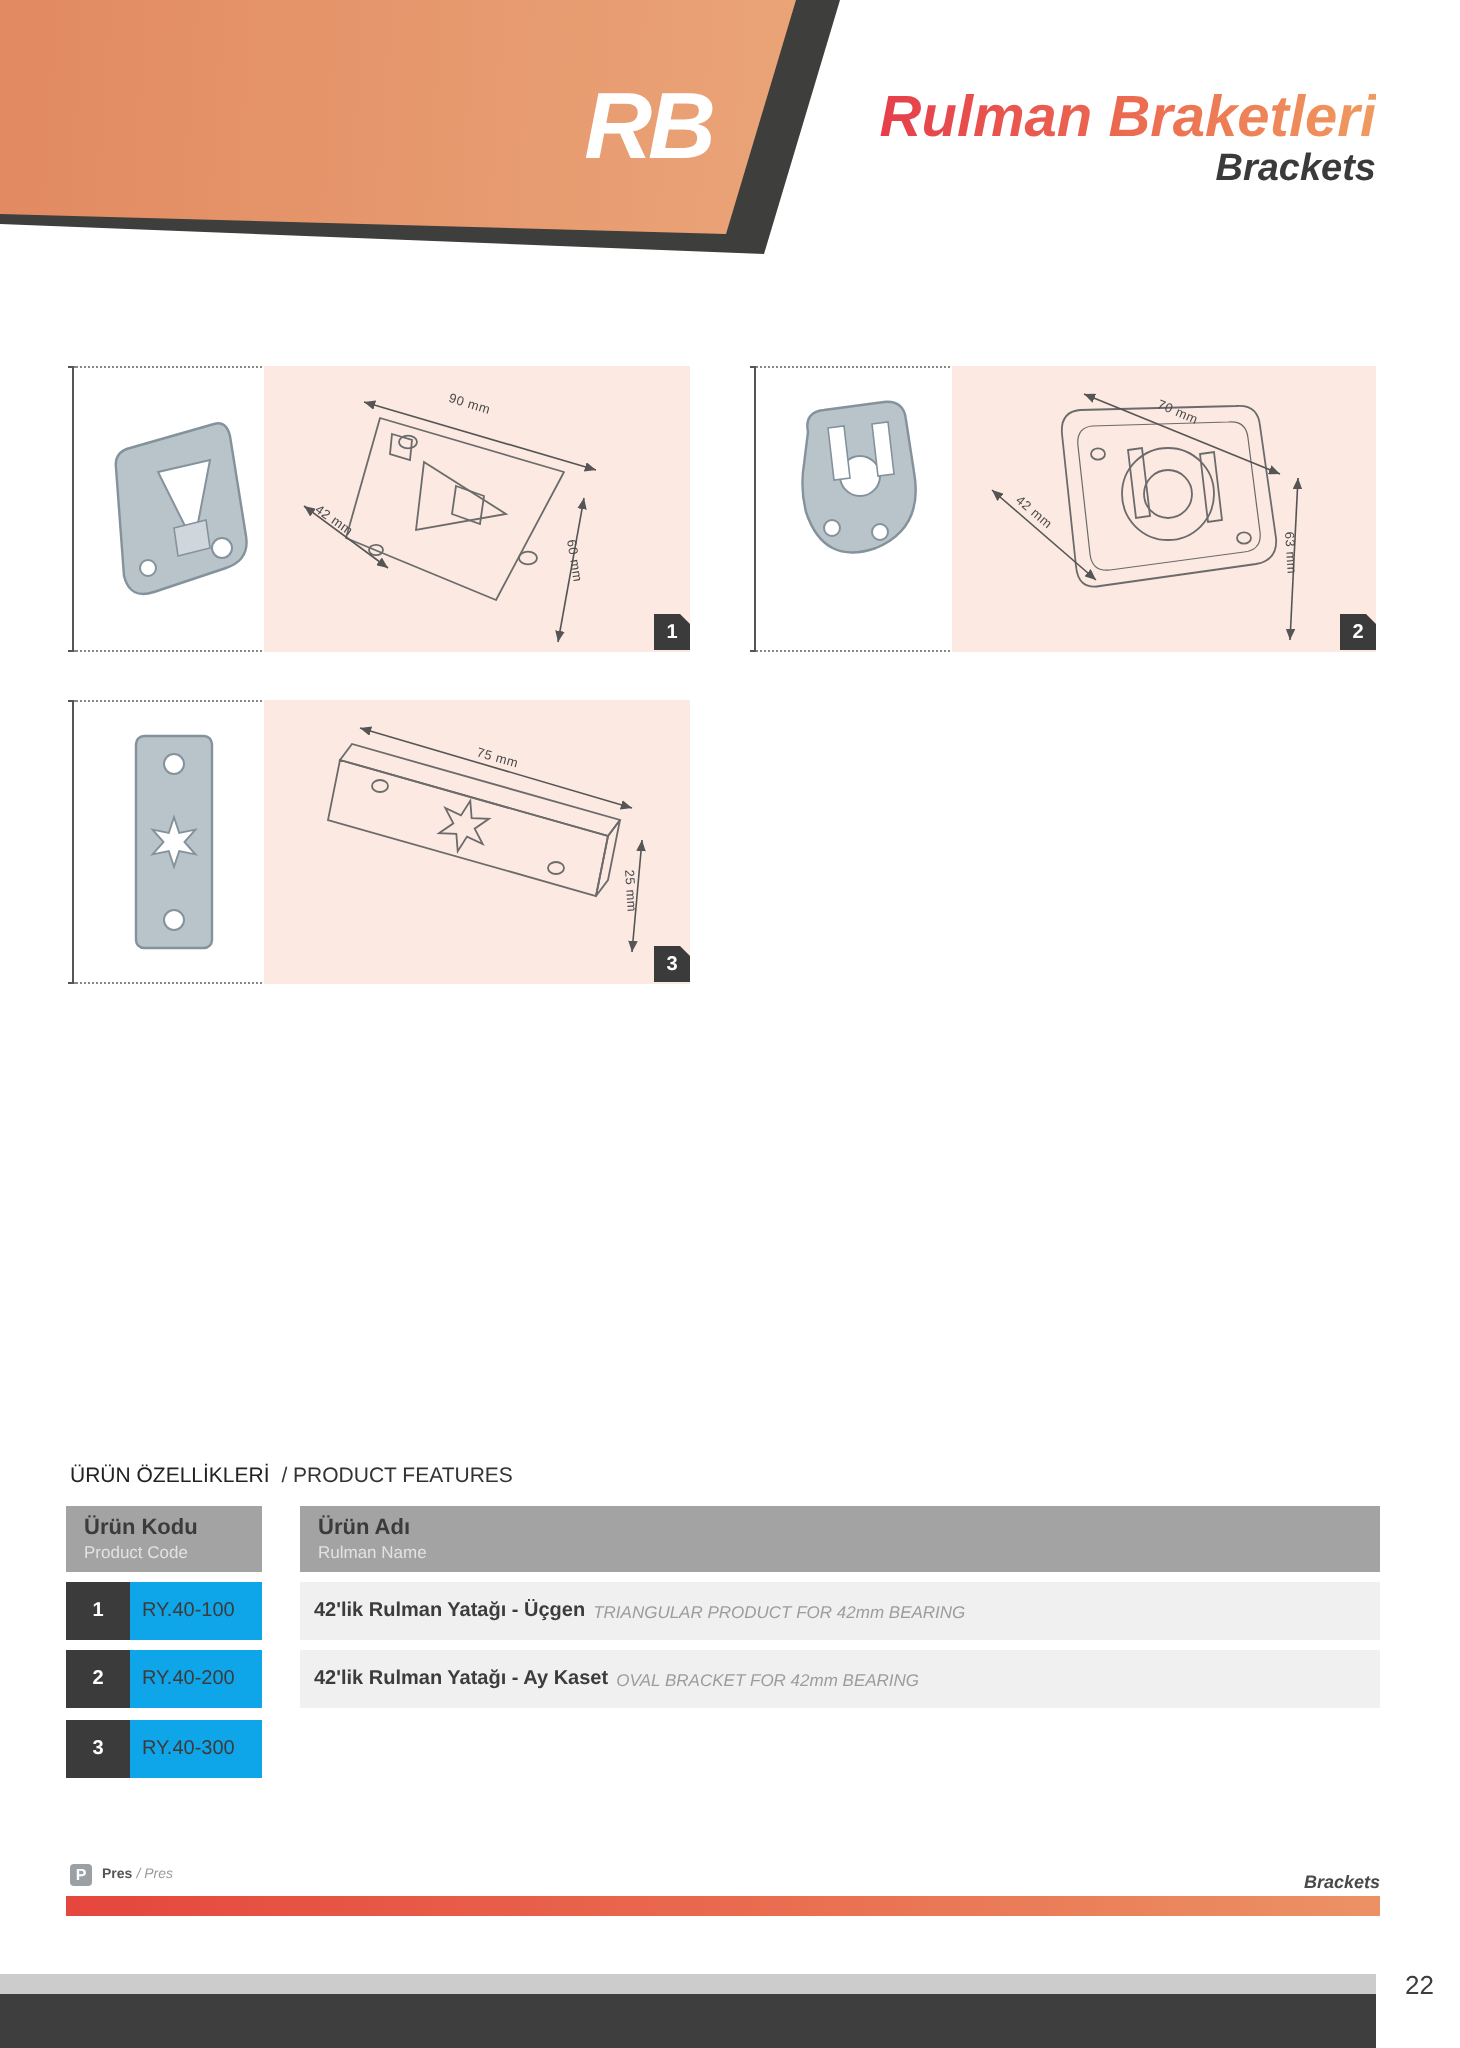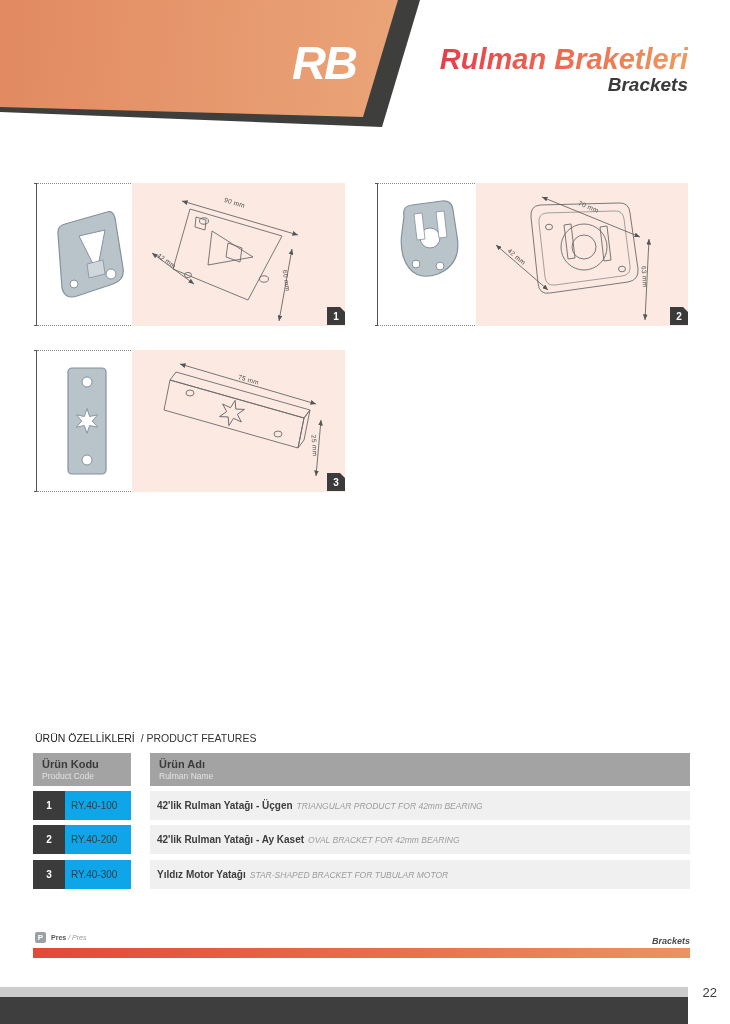--- a/index.html
+++ b/index.html
@@ -230,24 +230,20 @@
     <div class="numcell">2</div>
     <div class="codecell">RY.40-200</div>
     <div class="namecell">
       <span class="name-tr">42'lik Rulman Yatağı - Ay Kaset</span>
       <span class="name-en">OVAL BRACKET FOR 42mm BEARING</span>
     </div>
   </div>
   <div class="trow" style="top:860px;">
     <div class="numcell">3</div>
     <div class="codecell">RY.40-300</div>
-    <div class="namecell">
-      <span class="name-tr">Yıldız Motor Yatağı</span>
-      <span class="name-en">STAR-SHAPED BRACKET FOR TUBULAR MOTOR</span>
-    </div>
   </div>
 
   <div class="legend">
     <span class="legend-icon">P</span>
     <span class="legend-b">Pres</span>
     <span class="legend-l">/ Pres</span>
   </div>
   <div class="f-sub">Brackets</div>
   <div class="redbar"></div>
   <div class="bstrip-light"></div>

